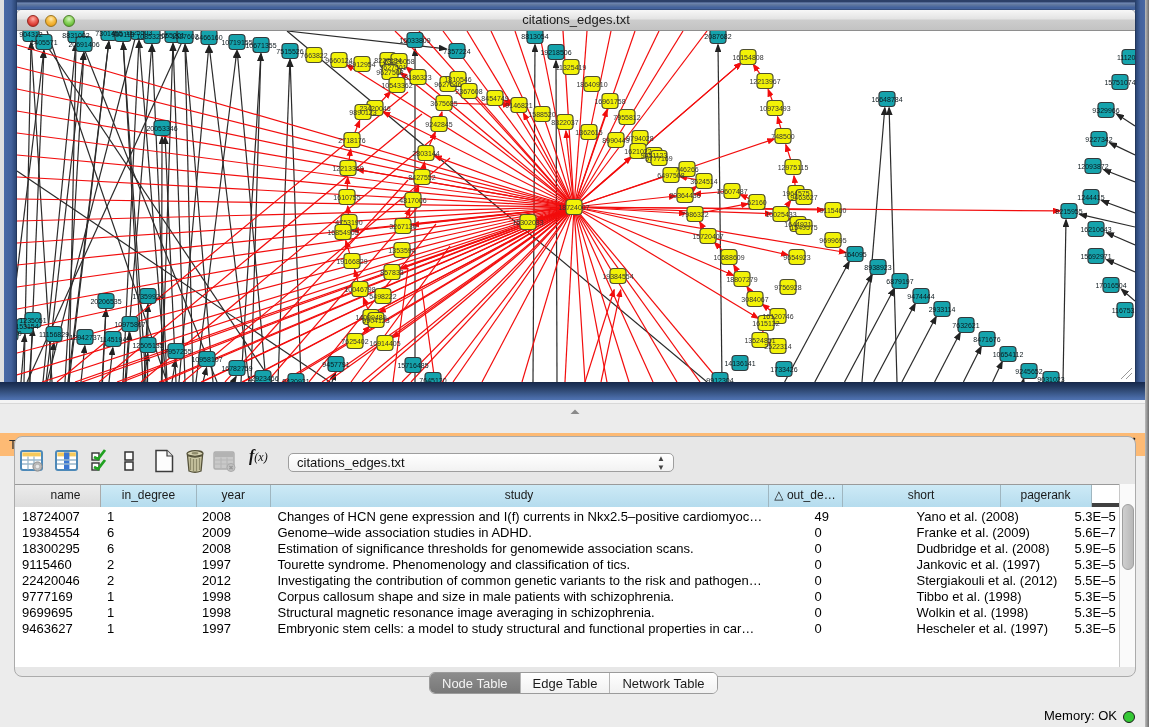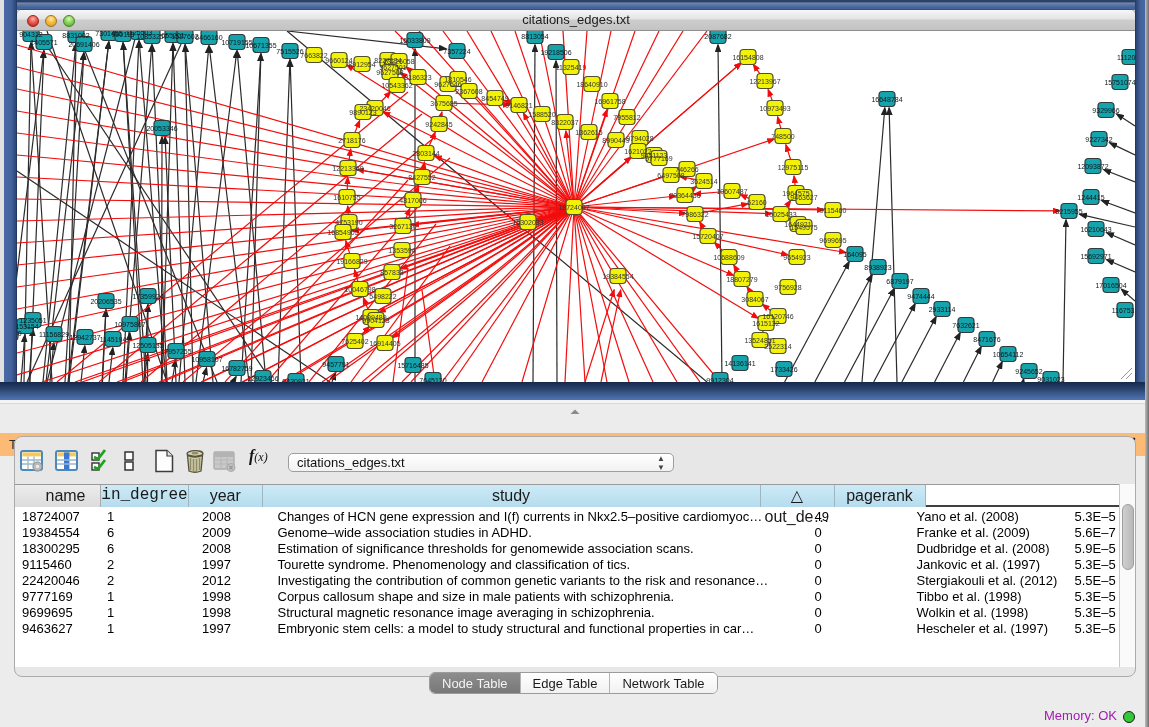--- a/index.html
+++ b/index.html
@@ -41,44 +41,44 @@
 
 
 #toolbar { position:absolute; left:16px; top:444px; width:1118px; height:36px; }
 .tbi { position:absolute; top:5px; }
 #combo { position:absolute; left:272px; top:9px; width:386px; height:19px; background:linear-gradient(#ffffff,#f2f2f2);
   border:1px solid #9e9e9e; border-radius:5px; font-size:13px; color:#111; line-height:17px; padding-left:8px; }
 #combo .arr { position:absolute; right:8px; top:0px; font-size:8px; color:#444; line-height:9px; letter-spacing:0; }
 
 
 #table { position:absolute; left:15px; top:484px; width:1104px; height:183px; background:#fff; border-top:1px solid #9a9a9a; }
-#thead { height:22px; border-bottom:2px solid #404040; display:flex; font-size:16px; color:#1a1a1a; }
+#thead { height:22px; border-bottom:4px solid #404040; display:flex; font-size:12px; color:#1a1a1a; }
 #thead span { display:block; background:linear-gradient(#cdeaf6,#b5dcee); border-right:1px solid #9fb6c0; text-align:center; line-height:21px; height:22px; }
 #thead .h0 { width:86px; background:linear-gradient(#ececec,#dcdcdc); border-right:1px solid #aaa; text-indent:16px; }
-#thead .h1 { width:88px;font-family:Liberation Mono, monospace; } #thead .h2 { width:73.5px; } #thead .h3 { width:498px; }
+#thead .h1 { width:96px; } #thead .h2 { width:73.5px; } #thead .h3 { width:498px; }
 #thead .h4 { width:74px; } #thead .h5 { width:158px; } #thead .h6 { width:91px; }
 #tbody { font-size:13px; color:#000; padding-top:2px; }
 .tr { height:16px; line-height:16px; white-space:nowrap; }
 .tr span { display:inline-block; overflow:hidden; vertical-align:top; }
 .c0 { width:86px; padding-left:7px; } .c1 { width:96px; padding-left:6px; }
 .c2 { width:73.5px; padding-left:5px; } .c3 { width:498px; padding-left:7px; }
 .c4 { width:74px; padding-left:6px;margin-left:40px; } .c5 { width:158px; padding-left:6px;margin-left:28px; }
 .c6 { width:91px; padding-left:6px; }
 #vscroll { position:absolute; left:1119px; top:484px; width:16px; height:183px; background:#fafafa; border-left:1px solid #c8c8c8; }
 #vthumb { position:absolute; left:1.5px; top:20px; width:12px; height:66px; background:linear-gradient(90deg,#cfcfcf,#b8b8b8); border:1px solid #9f9f9f; border-radius:6px; }
 
 
 #tabs { position:absolute; left:429px; top:672px; height:22px; display:flex;
   border:1px solid #9b9b9b; border-radius:6px; overflow:hidden; background:#fff; font-size:13px; }
 #tabs span { display:block; line-height:21px; padding:0 12px; color:#1b1b1b; background:linear-gradient(#ffffff,#f1f1f1); }
 #tabs .sel { background:linear-gradient(#8d8d8d,#787878); color:#f4f4f4; }
 #tabs .s2 { border-left:1px solid #b5b5b5; }
 
 
-#status { position:absolute; right:14px; top:708px; font-size:13px; color:#a21caf; }
+#status { position:absolute; right:14px; top:708px; font-size:13px; color:#000000; }
 #memdot { display:inline-block; width:12px; height:12px; border-radius:50%; background:#35c835;
   border:1.5px solid #1d1d1d; vertical-align:-3px; margin-left:6px; }
 #rightedge { position:absolute; right:0; top:0; width:4px; height:727px;
   background:linear-gradient(90deg,#bdbdbd,#6e6e6e); }
 </style></head>
 <body>
 <div id="frame">
   <div class="top"></div>
     <div class="left"></div>
     <div class="right"></div>
@@ -680,28 +680,29 @@
   <div class="tbi" style="left:233px; top:3px; font-size:16px; color:#111; font-style:italic; font-family:'Liberation Serif',serif;"><b>f</b><span style="font-size:12px">(x)</span></div>
   <div id="combo">citations_edges.txt<span class="arr">▲<br>▼</span></div>
 </div>
 <div id="table">
   <div id="thead">
     <span class="h0">name</span>
       <span class="h1">in_degree</span>
       <span class="h2">year</span>
     <span class="h3">study</span>
       <span class="h4">△ out_de…</span>
+      <span class="h5">short</span>
     <span class="h6">pagerank</span>
   </div>
   <div id="tbody">
 <div class="tr"><span class="c0">18724007</span><span class="c1">1</span><span class="c2">2008</span><span class="c3">Changes of HCN gene expression and I(f) currents in Nkx2.5–positive cardiomyoc…</span><span class="c4">49</span><span class="c5">Yano et al. (2008)</span><span class="c6">5.3E–5</span></div>
 <div class="tr"><span class="c0">19384554</span><span class="c1">6</span><span class="c2">2009</span><span class="c3">Genome–wide association studies in ADHD.</span><span class="c4">0</span><span class="c5">Franke et al. (2009)</span><span class="c6">5.6E–7</span></div>
 <div class="tr"><span class="c0">18300295</span><span class="c1">6</span><span class="c2">2008</span><span class="c3">Estimation of significance thresholds for genomewide association scans.</span><span class="c4">0</span><span class="c5">Dudbridge et al. (2008)</span><span class="c6">5.9E–5</span></div>
 <div class="tr"><span class="c0">9115460</span><span class="c1">2</span><span class="c2">1997</span><span class="c3">Tourette syndrome. Phenomenology and classification of tics.</span><span class="c4">0</span><span class="c5">Jankovic et al. (1997)</span><span class="c6">5.3E–5</span></div>
-<div class="tr"><span class="c0">22420046</span><span class="c1">2</span><span class="c2">2012</span><span class="c3">Investigating the contribution of common genetic variants to the risk and resonance…</span><span class="c4">0</span><span class="c5">Stergiakouli et al. (2012)</span><span class="c6">5.5E–5</span></div>
+<div class="tr"><span class="c0">22420046</span><span class="c1">2</span><span class="c2">2012</span><span class="c3">Investigating the contribution of common genetic variants to the risk and pathogen…</span><span class="c4">0</span><span class="c5">Stergiakouli et al. (2012)</span><span class="c6">5.5E–5</span></div>
 <div class="tr"><span class="c0">9777169</span><span class="c1">1</span><span class="c2">1998</span><span class="c3">Corpus callosum shape and size in male patients with schizophrenia.</span><span class="c4">0</span><span class="c5">Tibbo et al. (1998)</span><span class="c6">5.3E–5</span></div>
 <div class="tr"><span class="c0">9699695</span><span class="c1">1</span><span class="c2">1998</span><span class="c3">Structural magnetic resonance image averaging in schizophrenia.</span><span class="c4">0</span><span class="c5">Wolkin et al. (1998)</span><span class="c6">5.3E–5</span></div>
 <div class="tr"><span class="c0">9463627</span><span class="c1">1</span><span class="c2">1997</span><span class="c3">Embryonic stem cells: a model to study structural and functional properties in car…</span><span class="c4">0</span><span class="c5">Hescheler et al. (1997)</span><span class="c6">5.3E–5</span></div>
   </div>
 </div>
 <div id="vscroll">
     <div id="vthumb"></div>
   </div>
 <div id="tabs">
     <span class="sel">Node Table</span>

